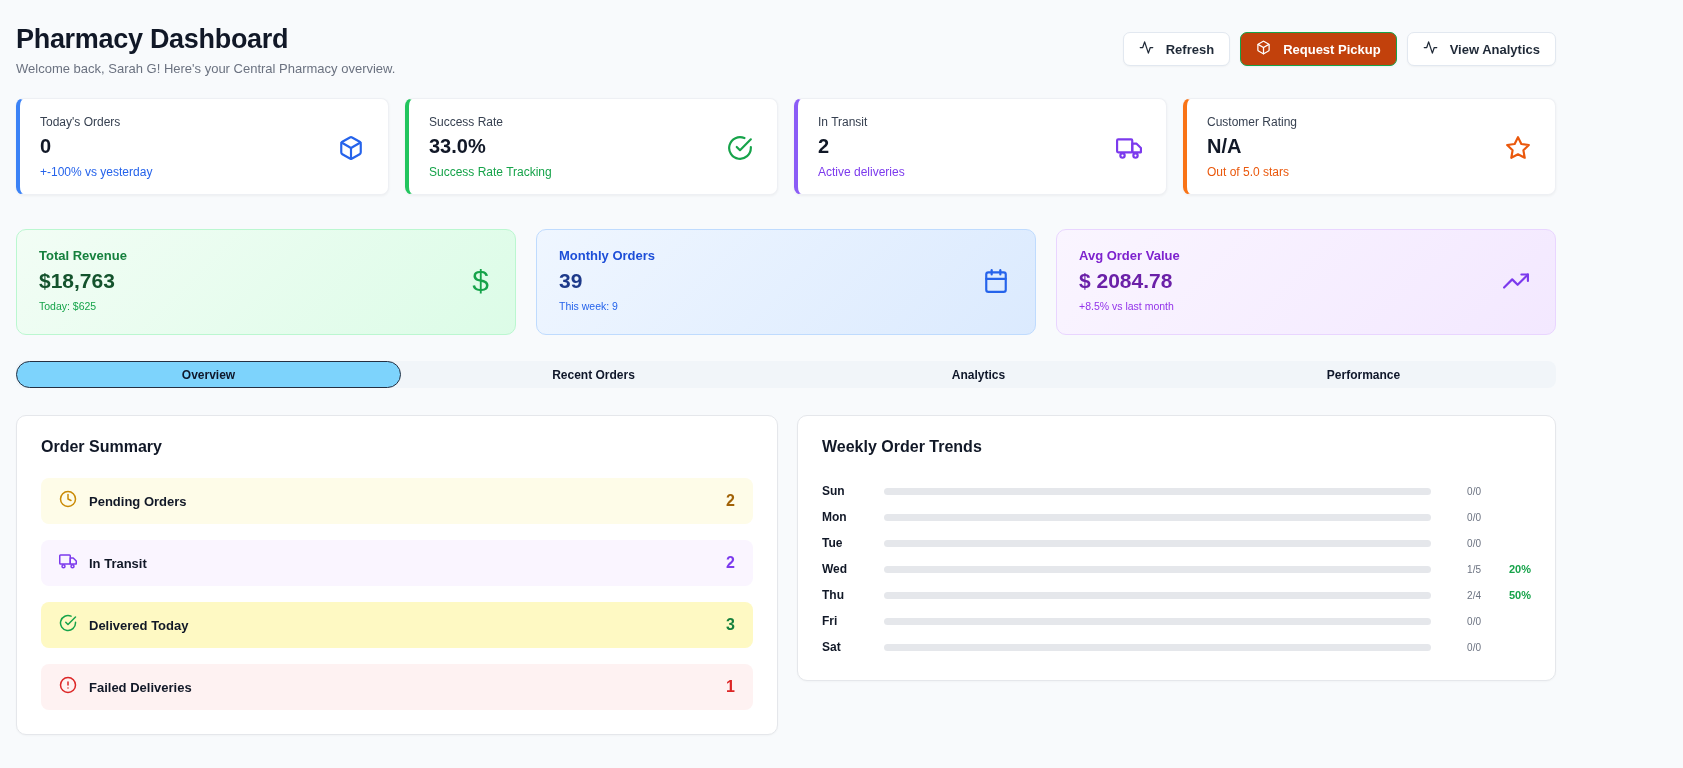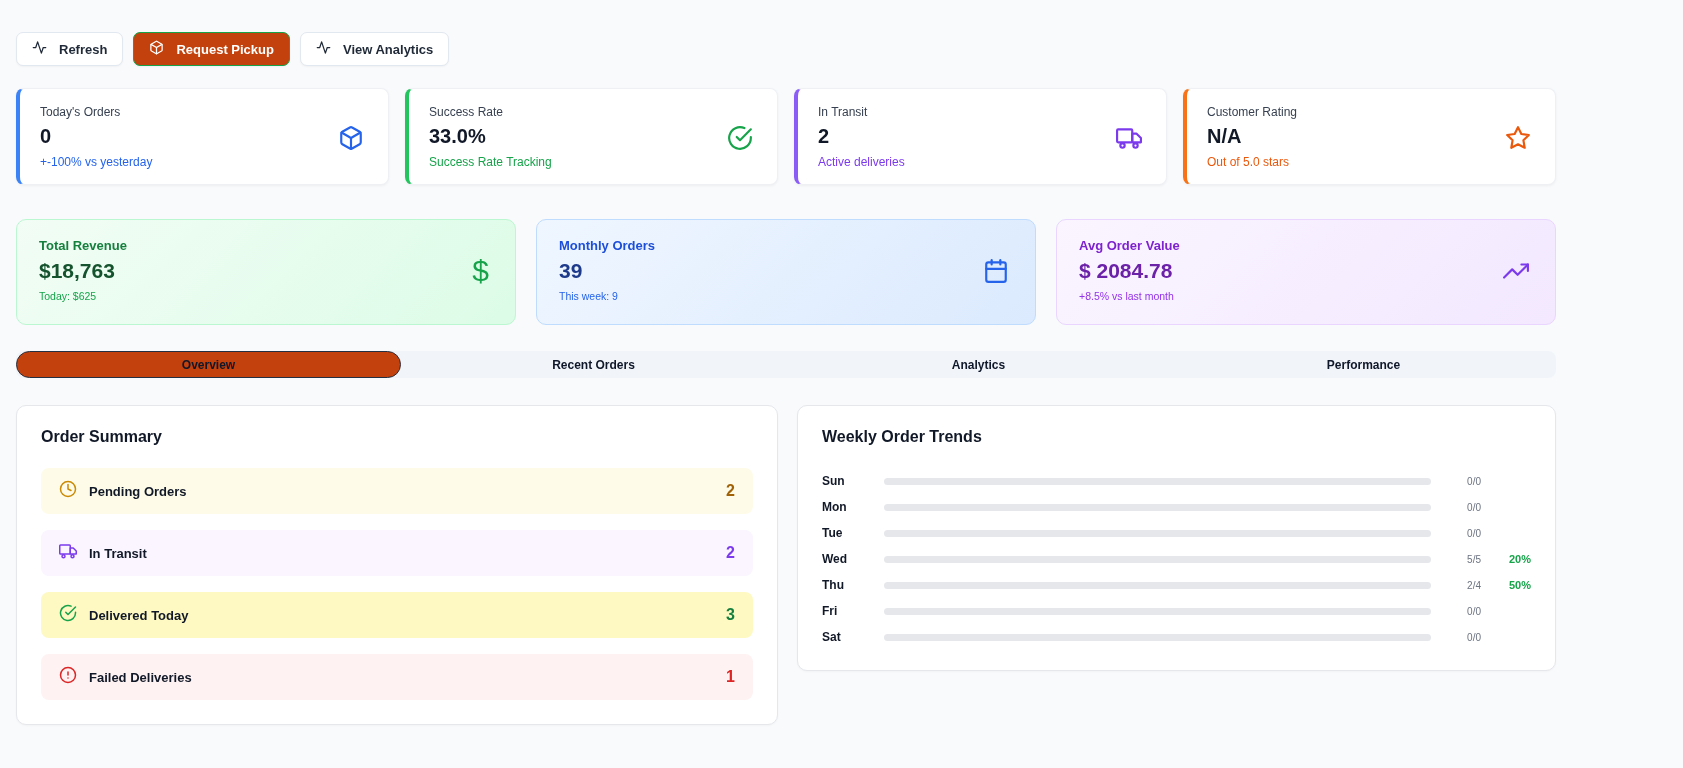--- a/index.html
+++ b/index.html
@@ -73,21 +73,21 @@
   .tabs {
     display:grid; grid-template-columns:repeat(4,1fr);
     background:#f1f5f9; border-radius:8px; margin-top:26px; height:27px;
     align-items:stretch;
   }
   .tab {
     display:flex; align-items:center; justify-content:center;
     font-size:12px; font-weight:600; color:#0f172a; cursor:pointer;
     border-radius:999px;
   }
-  .tab.active { background:#c2410c; border:1.5px solid #243042; }
+  .tab.active { background:#7dd3fc; border:1.5px solid #243042; }
 
   
   .panels { display:grid; grid-template-columns:762px 759px; gap:19px; margin-top:27px; align-items:start; }
   .panel {
     background:#ffffff; border:1px solid #e5e7eb; border-radius:10px;
     padding:22px 24px 20px 24px; box-shadow:0 1px 2px rgba(0,0,0,.03);
   }
   .panel-title { font-size:16px; font-weight:700; color:#111827; }
 
   
@@ -124,20 +124,24 @@
   .trend-fill { height:100%; width:0; background:#22c55e; border-radius:4px; }
   .trend-ratio { font-size:10px; color:#6b7280; text-align:right; }
   .trend-pct { font-size:11px; font-weight:700; color:#16a34a; text-align:right; }
 </style>
 </head>
 <body>
 
 <div class="page">
 
   <div class="header">
+    <div>
+      <div class="page-title">Pharmacy Dashboard</div>
+      <div class="page-subtitle">Welcome back, Sarah G! Here's your Central Pharmacy overview.</div>
+    </div>
     <div class="header-actions">
       <button class="btn">
         <span>
           <svg viewBox="0 0 24 24" fill="none" stroke="#1f2937" stroke-width="2" stroke-linecap="round" stroke-linejoin="round">
               <polyline points="22 12 18 12 15 21 9 3 6 12 2 12"></polyline>
             </svg>
         </span>
         <span>Refresh</span>
       </button>
       <button class="btn primary">
@@ -336,21 +340,21 @@
         <div class="trend-row">
           <span class="trend-day">Tue</span>
           <span class="trend-track"><span class="trend-fill" style="width: 0%;"></span></span>
           <span class="trend-ratio">0/0</span>
           <span class="trend-pct"></span>
         </div>
 
         <div class="trend-row">
           <span class="trend-day">Wed</span>
           <span class="trend-track"><span class="trend-fill" style="width: 20%;"></span></span>
-          <span class="trend-ratio">5/5</span>
+          <span class="trend-ratio">1/5</span>
           <span class="trend-pct">20%</span>
         </div>
 
         <div class="trend-row">
           <span class="trend-day">Thu</span>
           <span class="trend-track"><span class="trend-fill" style="width: 50%;"></span></span>
           <span class="trend-ratio">2/4</span>
           <span class="trend-pct">50%</span>
         </div>
 

